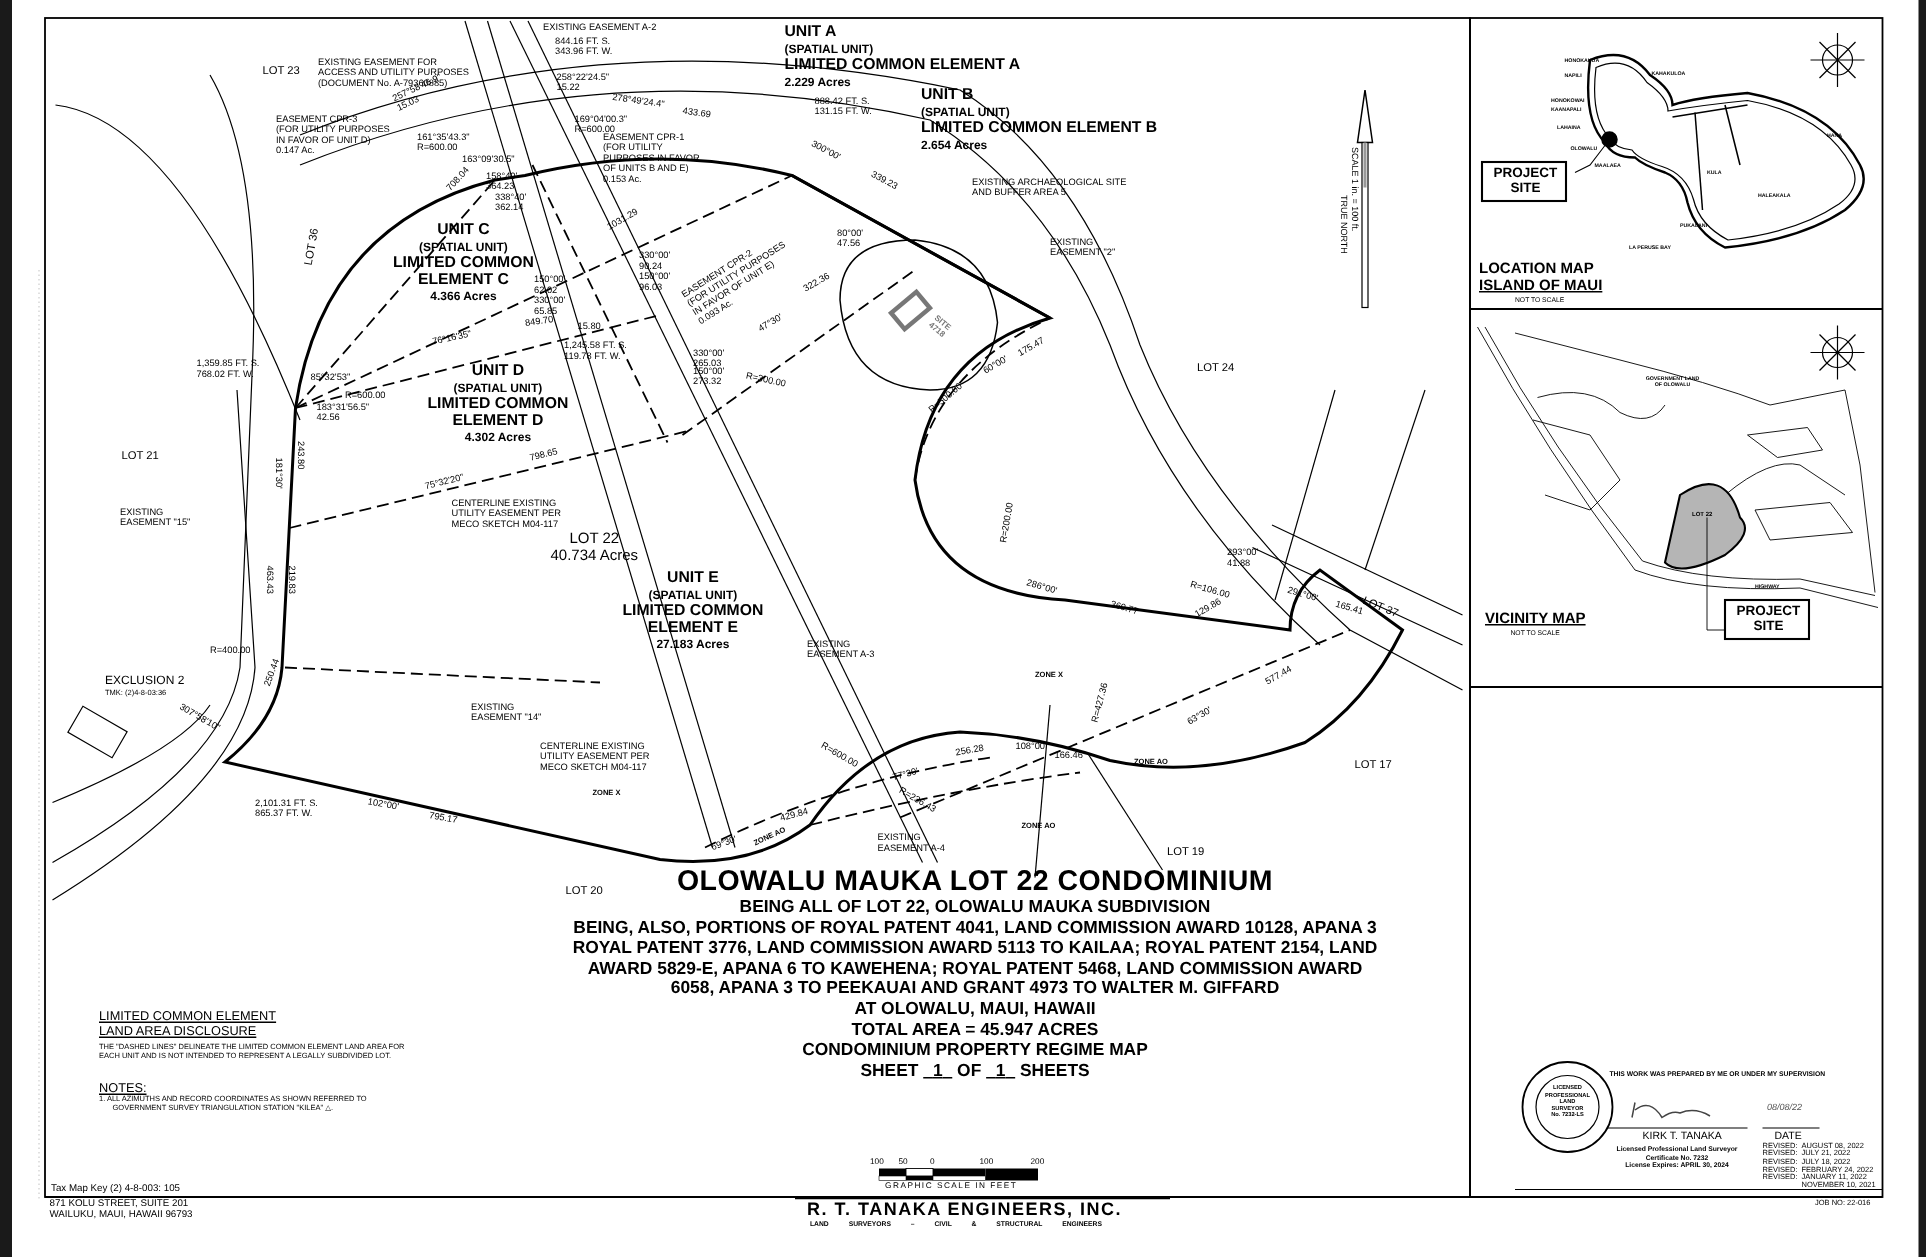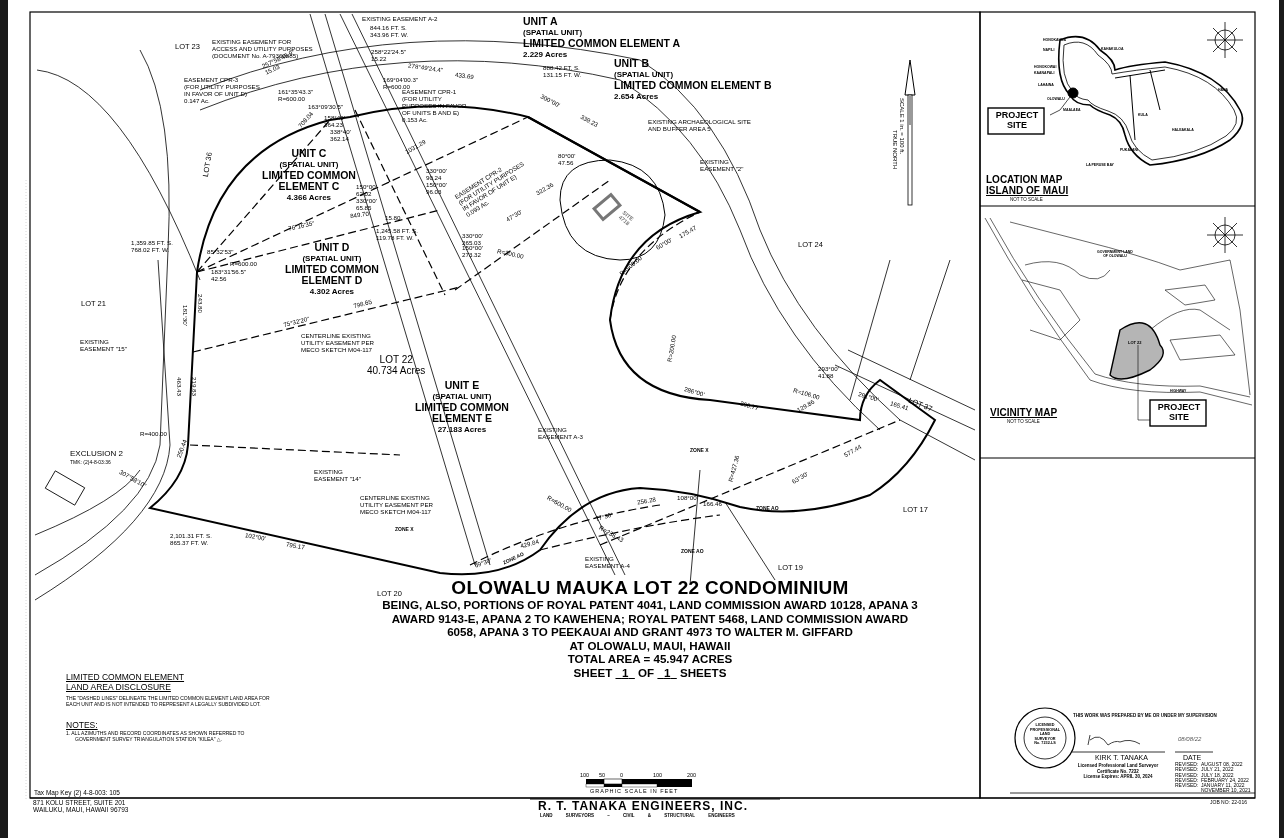--- a/index.html
+++ b/index.html
@@ -399,25 +399,28 @@
 <div class="html-txt small" style="left:520px;top:540px;transform:rotate(-15deg);">429.84</div>
 <div class="html-txt small" style="left:474px;top:559px;transform:rotate(-20deg);">69°30'</div>
 <div class="html-txt small" style="left:546px;top:500px;transform:rotate(30deg);">R=600.00</div>
 <div class="html-txt small" style="left:598px;top:530px;transform:rotate(30deg);">R=236.43</div>
 
 <div class="html-txt" style="left:898px;top:130px;font-size:6px;transform:rotate(90deg);transform-origin:left top;">TRUE NORTH</div>
 <div class="html-txt" style="left:905px;top:98px;font-size:6px;transform:rotate(90deg);transform-origin:left top;">SCALE 1 in. = 100 ft.</div>
 
 <div class="title-block">
   <div class="main">OLOWALU MAUKA LOT 22 CONDOMINIUM</div>
+  <div class="line">BEING ALL OF LOT 22, OLOWALU MAUKA SUBDIVISION</div>
   <div class="line">BEING, ALSO, PORTIONS OF ROYAL PATENT 4041, LAND COMMISSION AWARD 10128, APANA 3</div>
-  <div class="line">AWARD 9143-E, APANA 2 TO KAWEHENA; ROYAL PATENT 5468, LAND COMMISSION AWARD</div>
+  <div class="line">ROYAL PATENT 3776, LAND COMMISSION AWARD 5113 TO KAILAA; ROYAL PATENT 2154, LAND</div>
+  <div class="line">AWARD 5829-E, APANA 6 TO KAWEHENA; ROYAL PATENT 5468, LAND COMMISSION AWARD</div>
   <div class="line">6058, APANA 3 TO PEEKAUAI AND GRANT 4973 TO WALTER M. GIFFARD</div>
   <div class="line">AT OLOWALU, MAUI, HAWAII</div>
   <div class="line">TOTAL AREA = 45.947 ACRES</div>
+  <div class="line">CONDOMINIUM PROPERTY REGIME MAP</div>
   <div class="line">
     <span>SHEET</span>
     <span class="u">&nbsp;&nbsp;<span>1</span>&nbsp;&nbsp;</span>
     <span>OF</span>
     <span class="u">&nbsp;&nbsp;<span>1</span>&nbsp;&nbsp;</span>
     <span>SHEETS</span>
   </div>
 </div>
 
 <div class="html-txt" style="left:580px;top:772px;font-size:5.5px;width:120px;">

